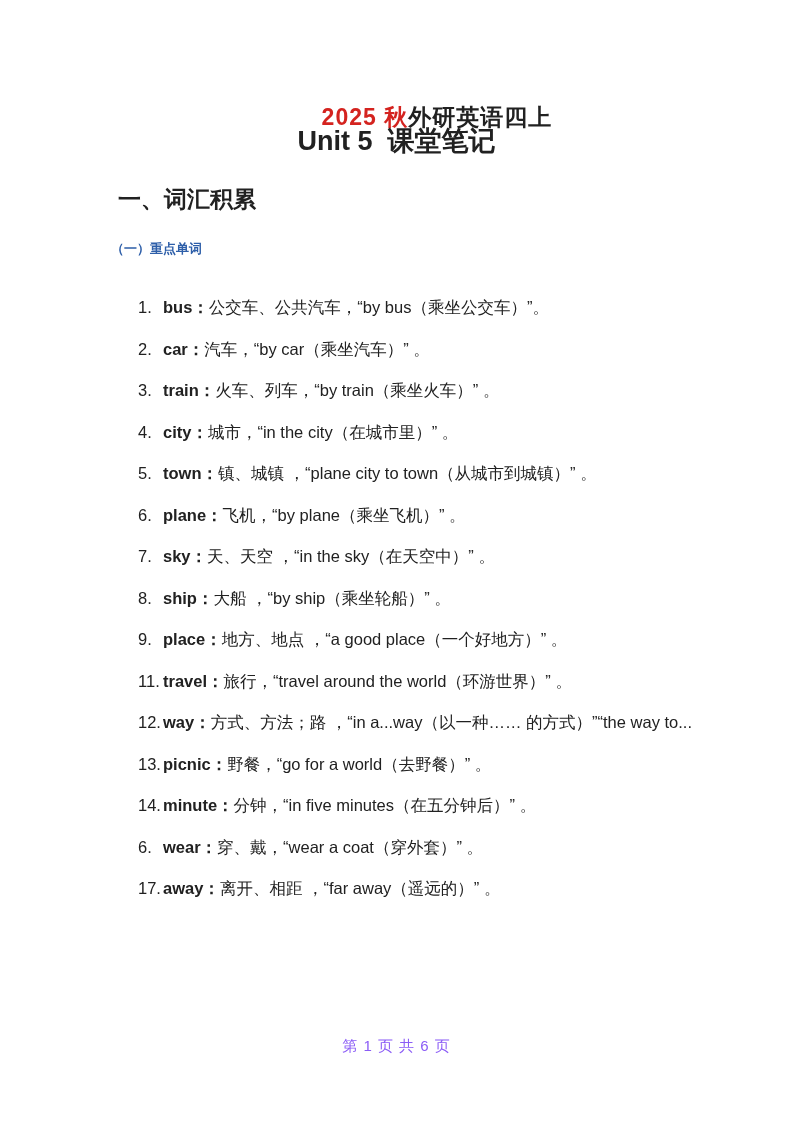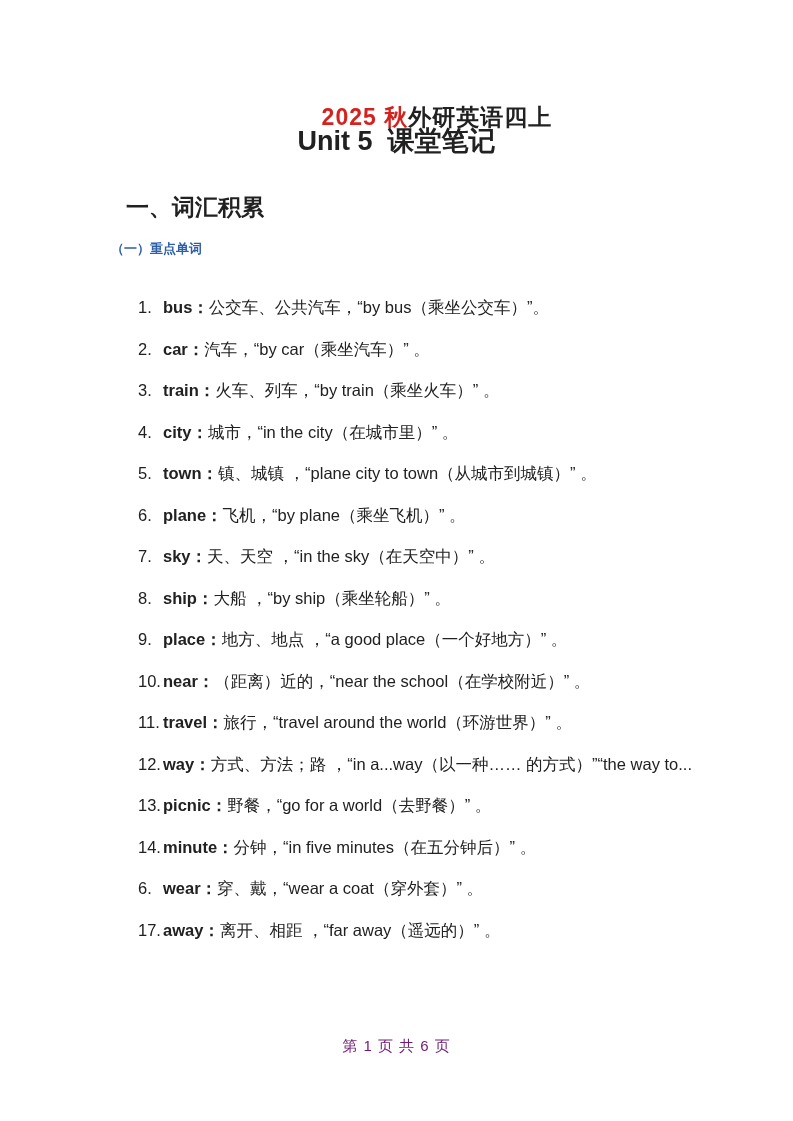--- a/index.html
+++ b/index.html
@@ -79,49 +79,48 @@
   .vocab-list .word { font-weight: 700; }
   .vocab-list .line2 { display: block; }
   .page-footer {
     position: absolute;
     top: 1036px;
     left: 0;
     width: 100%;
     text-align: center;
     font-size: 15px;
     line-height: 20px;
-    color: #701a75;
+    color: #8b5cf6;
     letter-spacing: 1px;
     white-space: pre;
   }
 </style>
 </head>
 <body>
 
 <header class="doc-title">
   <span class="red">2025 秋</span><span>外研英语四上</span>
 </header>
 
 <div class="doc-subtitle">Unit 5  课堂笔记</div>
 
-<h2 class="section-heading" style="margin:8px">一、词汇积累</h2>
+<h2 class="section-heading" style="margin:0">一、词汇积累</h2>
 
 <div class="subsection-heading">（一）重点单词</div>
 
 <ol class="vocab-list">
   <li><span class="num">1.</span><span class="word">bus：</span><span class="rest">公交车、公共汽车，“by bus（乘坐公交车）”。</span><span class="line2"></span></li>
   <li><span class="num">2.</span><span class="word">car：</span><span class="rest">汽车，“by car（乘坐汽车）” 。</span><span class="line2"></span></li>
   <li><span class="num">3.</span><span class="word">train：</span><span class="rest">火车、列车，“by train（乘坐火车）” 。</span><span class="line2"></span></li>
   <li><span class="num">4.</span><span class="word">city：</span><span class="rest">城市，“in the city（在城市里）” 。</span><span class="line2"></span></li>
   <li><span class="num">5.</span><span class="word">town：</span><span class="rest">镇、城镇 ，“plane city to town（从城市到城镇）” 。</span><span class="line2"></span></li>
   <li><span class="num">6.</span><span class="word">plane：</span><span class="rest">飞机，“by plane（乘坐飞机）” 。</span><span class="line2"></span></li>
   <li><span class="num">7.</span><span class="word">sky：</span><span class="rest">天、天空 ，“in the sky（在天空中）” 。</span><span class="line2"></span></li>
   <li><span class="num">8.</span><span class="word">ship：</span><span class="rest">大船 ，“by ship（乘坐轮船）” 。</span><span class="line2"></span></li>
   <li><span class="num">9.</span><span class="word">place：</span><span class="rest">地方、地点 ，“a good place（一个好地方）” 。</span><span class="line2"></span></li>
-  <li><span class="num">10.</span><span class="word">near：</span><span class="rest">（距离）近的，“near the school（在学校附近）” 。</span><span class="line2"></span></li>
   <li><span class="num">11.</span><span class="word">travel：</span><span class="rest">旅行，“travel around the world（环游世界）” 。</span><span class="line2"></span></li>
   <li><span class="num">12.</span><span class="word">way：</span><span class="rest">方式、方法；路 ，“in a...way（以一种…… 的方式）”“the way to...</span></li>
   <li><span class="num">13.</span><span class="word">picnic：</span><span class="rest">野餐，“go for a world（去野餐）” 。</span><span class="line2"></span></li>
   <li><span class="num">14.</span><span class="word">minute：</span><span class="rest">分钟，“in five minutes（在五分钟后）” 。</span><span class="line2"></span></li>
   <li><span class="num">6.</span><span class="word">wear：</span><span class="rest">穿、戴，“wear a coat（穿外套）” 。</span><span class="line2"></span></li>
   <li><span class="num">17.</span><span class="word">away：</span><span class="rest">离开、相距 ，“far away（遥远的）” 。</span><span class="line2"></span></li>
 </ol>
 
 <footer class="page-footer">第 1 页 共 6 页</footer>
 

